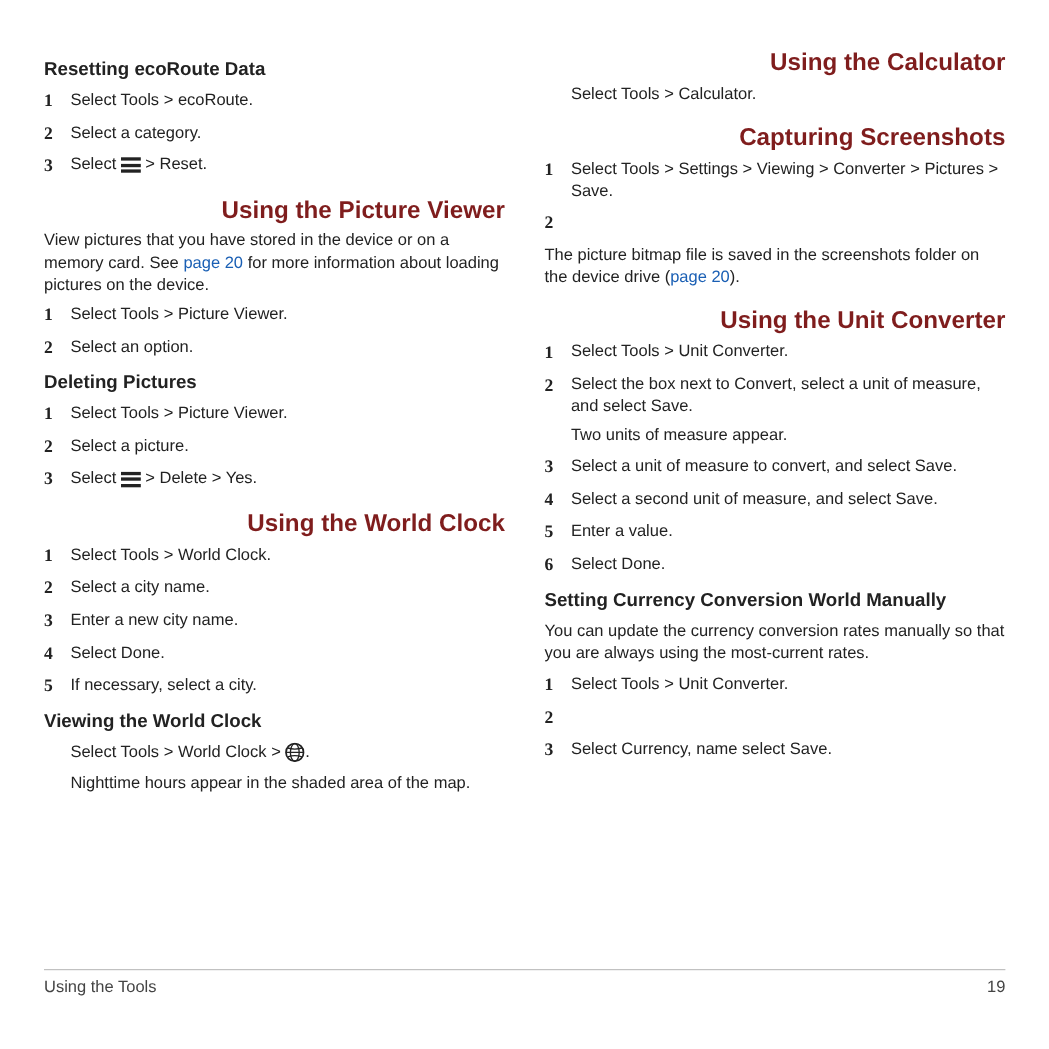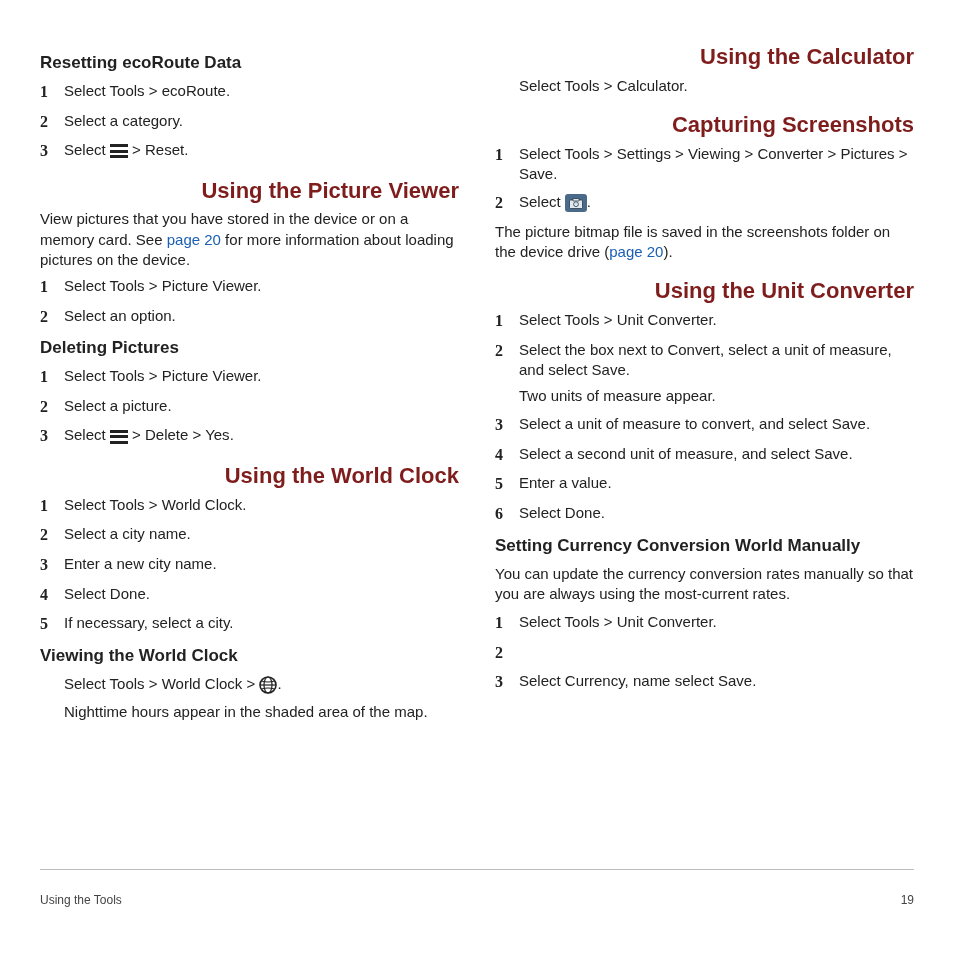--- a/index.html
+++ b/index.html
@@ -102,22 +102,22 @@
     background: #4a6a8a;
     border-radius: 3px;
     vertical-align: middle;
   }
   .footer {
     position: absolute;
     bottom: 14px;
     left: 40px;
     right: 40px;
     border-top: 1px solid #bbb;
-    padding-top: 22px;
-    font-size: 12px;
+    padding-top: 6px;
+    font-size: 15px;
     color: #444;
     display: flex;
     justify-content: space-between;
   }
   .indent-list {
     margin: 4px 0 6px 24px;
   }
   .plain-para {
     margin: 4px 0 8px 0;
   }
@@ -243,29 +243,20 @@
   <div class="section-title">Capturing Screenshots</div>
   <ol class="steps">
     <li>
       <span class="step-num">1</span>
       <span class="step-txt">
         <span>Select </span><b>Tools</b><span> &gt; </span><b>Settings</b><span> &gt; </span><b>Viewing</b><span> &gt; </span><b>Converter</b><span> &gt; </span><b>Pictures</b><span> &gt; </span><b>Save</b><span>.</span>
       </span>
     </li>
     <li>
       <span class="step-num">2</span>
-      <span class="step-txt">
-        <span>Select </span><span class="icon-camera">
-                <svg width="14" height="11" viewBox="0 0 14 11">
-                  <rect x="0.5" y="2" width="13" height="8.5" rx="1" fill="#dfe8ef" stroke="#2a3b4a" stroke-width="0.8"></rect>
-                  <rect x="4" y="0.5" width="6" height="2.5" rx="0.5" fill="#dfe8ef" stroke="#2a3b4a" stroke-width="0.8"></rect>
-                  <circle cx="7" cy="6.2" r="2.4" fill="#dfe8ef" stroke="#2a3b4a" stroke-width="0.8"></circle>
-                </svg>
-              </span><span>.</span>
-      </span>
     </li>
   </ol>
   <p class="plain-para">
     <span>The picture bitmap file is saved in the </span><b>screenshots</b><span> folder on the device drive (</span><span class="link">page 20</span><span>).</span>
   </p>
 
   <div class="section-title">Using the Unit Converter</div>
   <ol class="steps">
     <li>
       <span class="step-num">1</span>

